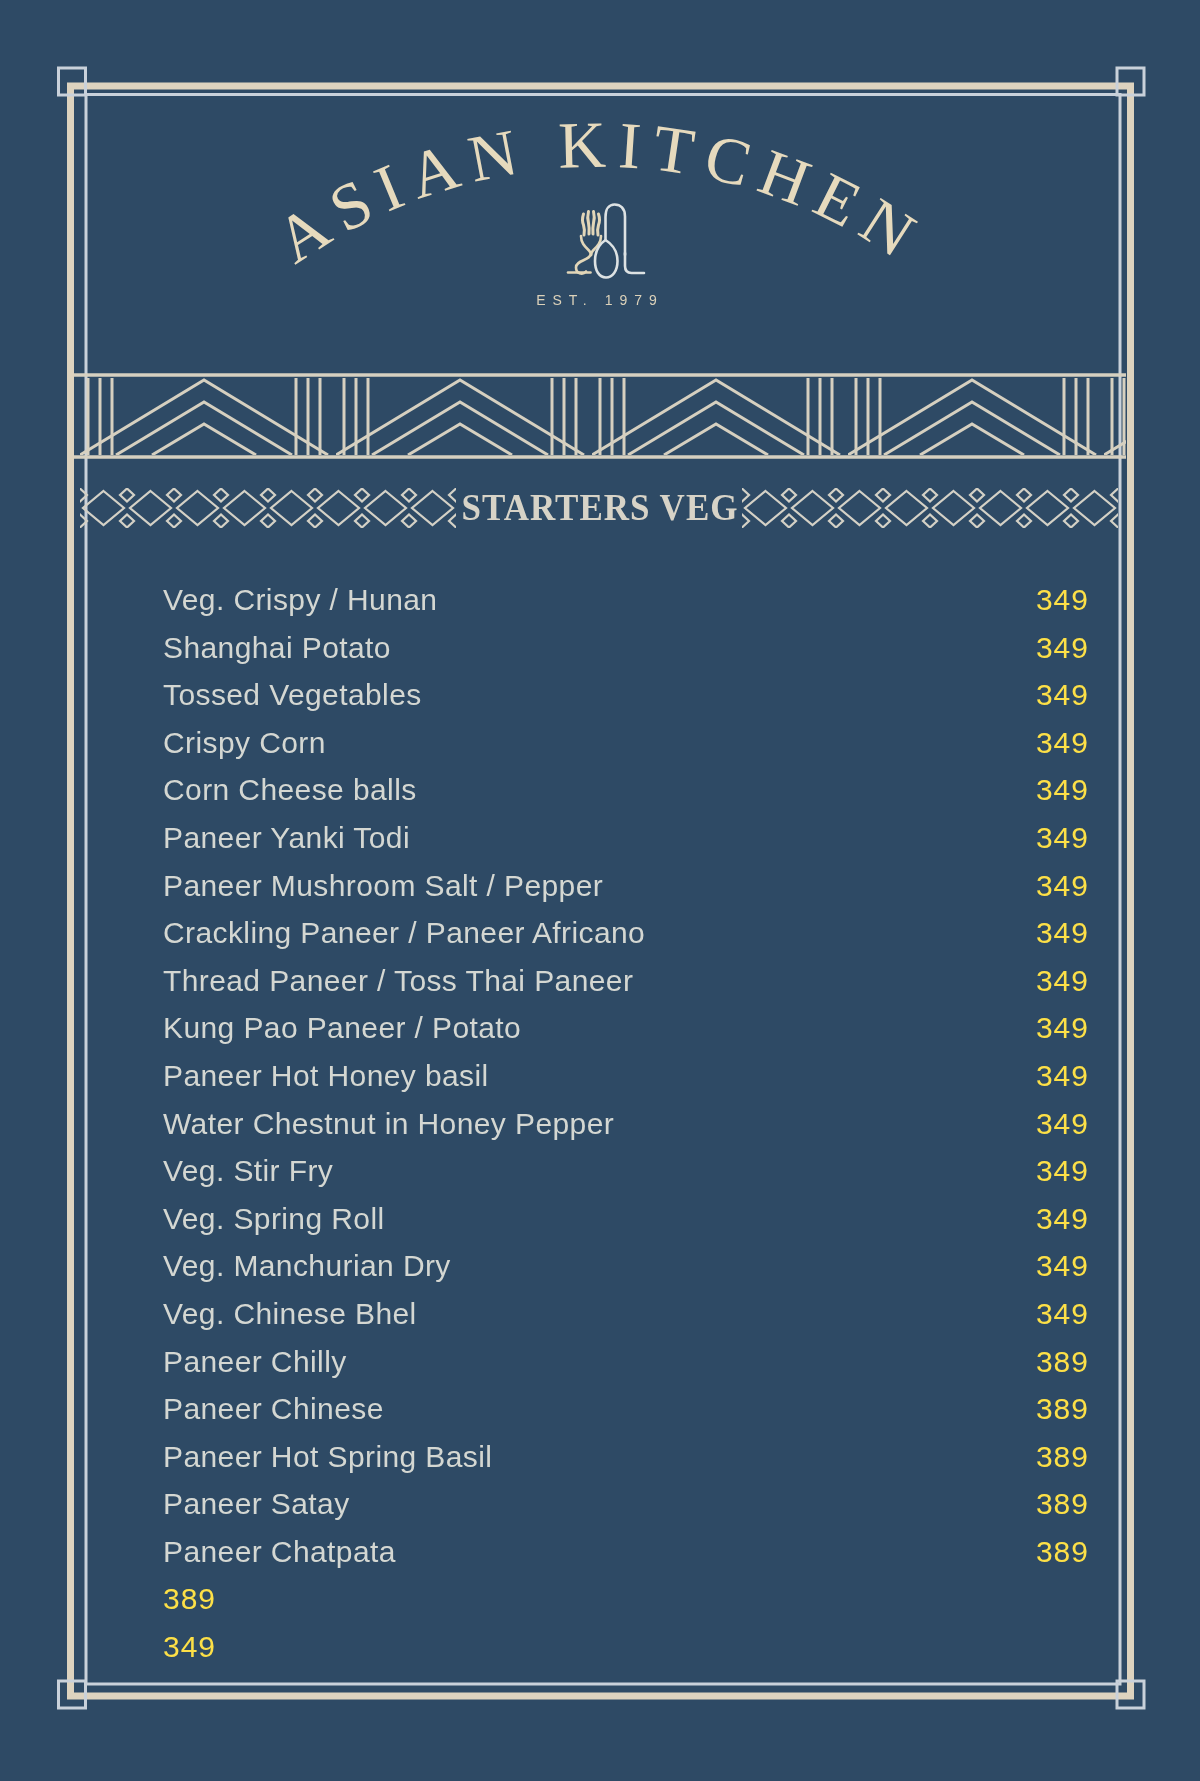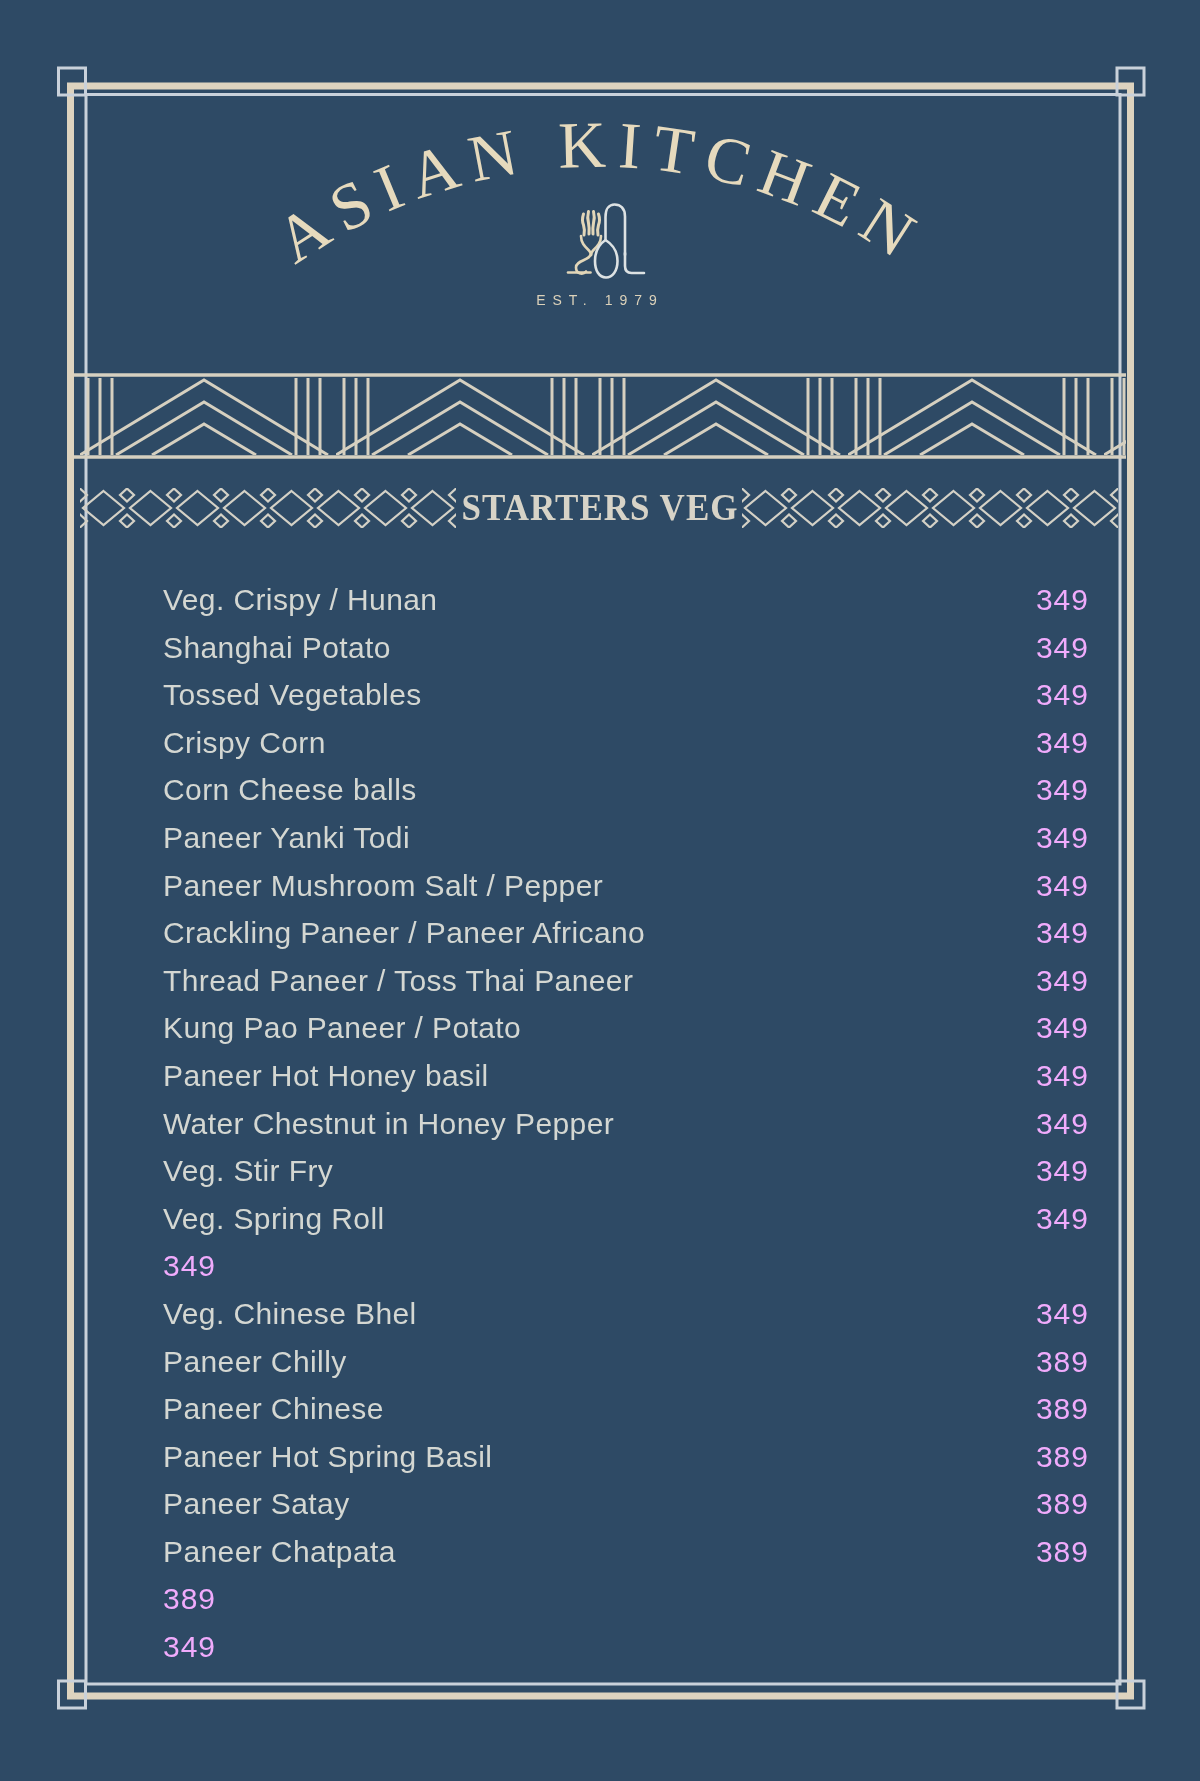--- a/index.html
+++ b/index.html
@@ -48,21 +48,21 @@
   }
   .menu-row{
     display:flex;justify-content:space-between;align-items:baseline;
     height:47.6px;line-height:47.6px;
   }
   .dish-name{
     font-size:30px;font-weight:300;color:#d4d7d2;letter-spacing:0.4px;
     white-space:nowrap;
   }
   .dish-price{
-    font-size:30px;font-weight:300;color:#f0abfc;letter-spacing:1px;
+    font-size:30px;font-weight:300;color:#fde047;letter-spacing:1px;
   }
 </style>
 </head>
 <body>
 
 <div class="page">
 
   <svg class="abs frame-svg" width="1200" height="1781" viewBox="0 0 1200 1781" fill="none">
     <rect x="70.5" y="86" width="1060" height="1610" stroke="#ddd3bf" stroke-width="7"></rect>
     <rect x="86" y="94.5" width="1034" height="1589.5" stroke="#c9d1da" stroke-width="3"></rect>
@@ -211,20 +211,21 @@
         <span class="dish-name">Veg. Stir Fry</span>
         <span class="dish-price">349</span>
       </div>
 
       <div class="menu-row">
         <span class="dish-name">Veg. Spring Roll</span>
         <span class="dish-price">349</span>
       </div>
 
       <div class="menu-row">
+        <span class="dish-name">Veg. Manchurian Dry</span>
         <span class="dish-price">349</span>
       </div>
 
       <div class="menu-row">
         <span class="dish-name">Veg. Chinese Bhel</span>
         <span class="dish-price">349</span>
       </div>
 
       <div class="menu-row">
         <span class="dish-name">Paneer Chilly</span>

